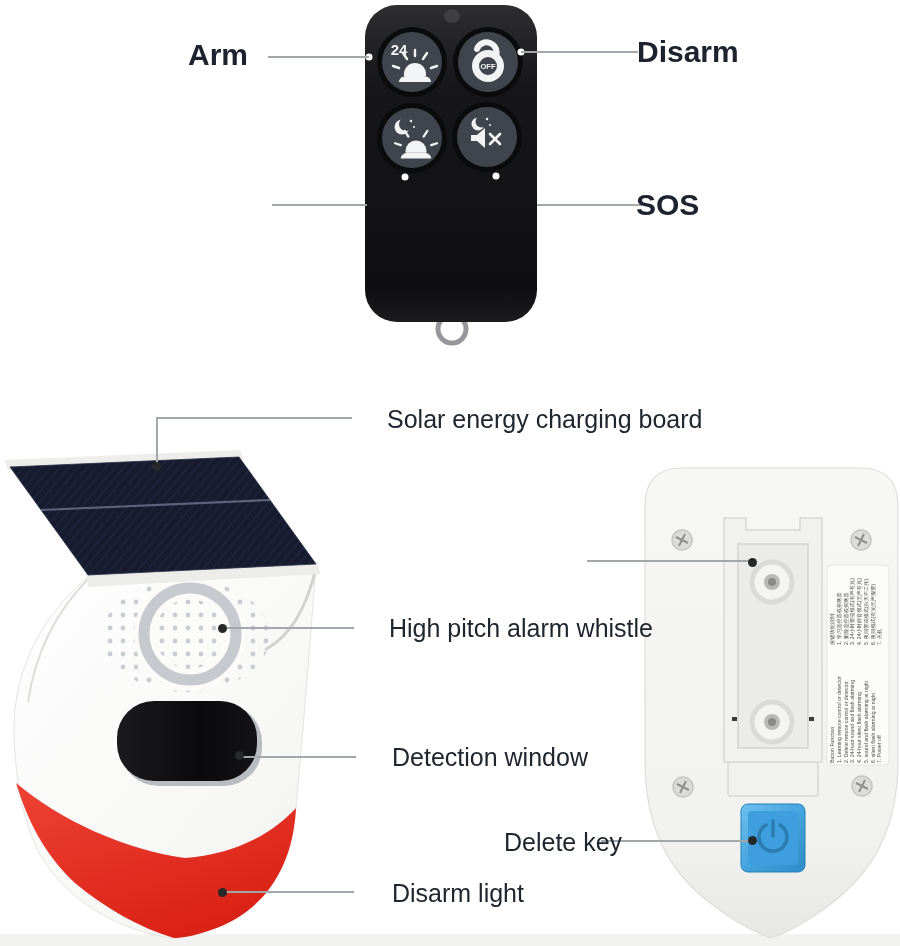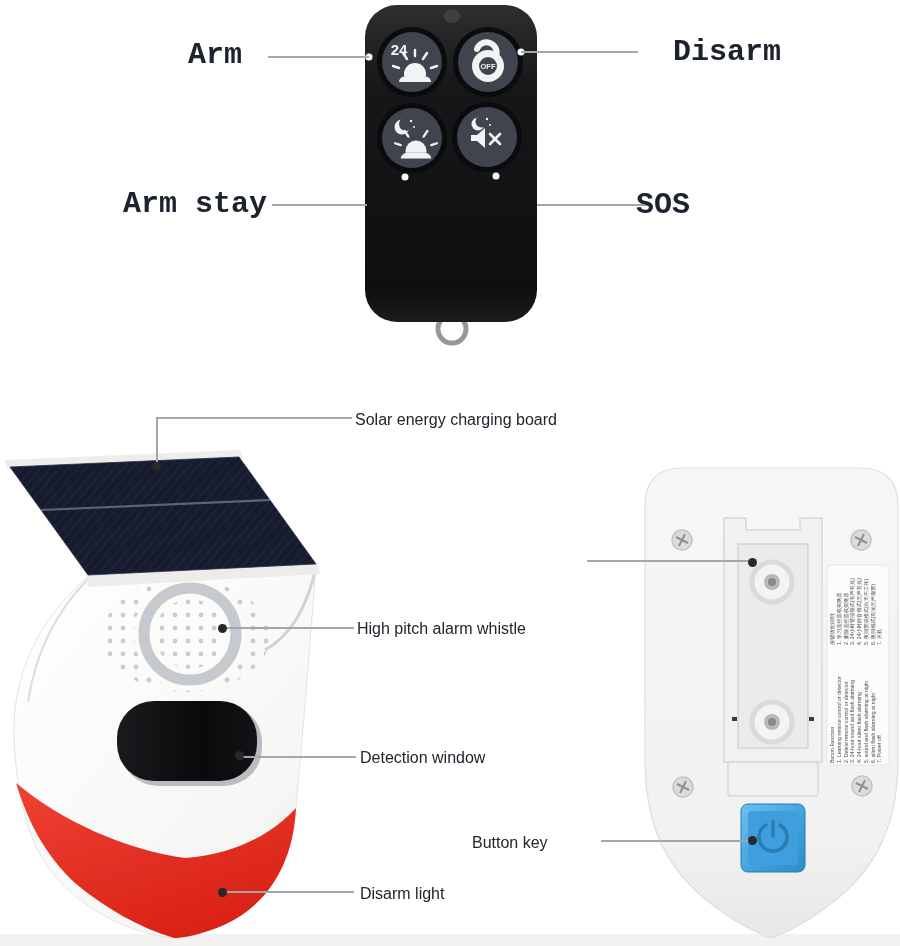--- a/index.html
+++ b/index.html
@@ -8,23 +8,23 @@
   .bottom-band{position:absolute;left:0;top:934px;width:900px;height:12px;background:#f2f2f1;}
   svg{position:absolute;display:block;}
   #remote-svg{left:358px;top:0;}
   #front-svg{left:0;top:440px;}
   #back-svg{left:620px;top:440px;}
 
   .lline{position:absolute;height:1.5px;background:#a3a7aa;z-index:30;}
   .lline-v{position:absolute;width:1.5px;background:#a3a7aa;z-index:30;}
   .cdot{position:absolute;width:9px;height:9px;border-radius:50%;background:#26282a;z-index:31;}
 
-  .callout{position:absolute;color:#20262e;font-size:16px;font-weight:500;line-height:27px;
-           white-space:pre-line;z-index:40;}
-  .callout-lg{position:absolute;color:#1d232e;font-size:30px;font-weight:600;line-height:34px;z-index:40;font-family:Liberation Mono, monospace;}
+  .callout{position:absolute;color:#20262e;font-size:25px;font-weight:500;line-height:27px;
+           white-space:pre-line;z-index:40;margin-left:32px;}
+  .callout-lg{position:absolute;color:#1d232e;font-size:30px;font-weight:600;line-height:34px;z-index:40;}
 
   .sticker-wrap{position:absolute;left:827px;top:568px;width:60px;height:197px;z-index:20;overflow:hidden;}
   .sticker-inner{position:absolute;left:0;top:0;width:197px;height:60px;
                  transform-origin:0 0;transform:translateY(197px) rotate(-90deg);
                  display:flex;gap:4px;padding:2px 0 0 2px;box-sizing:border-box;}
   .stk-en{width:114px;font-size:5.2px;line-height:1.3;color:#4c4c4c;white-space:pre-line;}
   .stk-cn{width:72px;font-size:5.2px;line-height:1.3;color:#4c4c4c;white-space:pre-line;}
 </style>
 </head>
 <body>
@@ -294,22 +294,21 @@
   <div class="lline" style="left:224px;top:891px;width:130px;"></div>
 
   <div class="cdot" style="left:152px;top:462px;"></div>
   <div class="cdot" style="left:748px;top:558px;"></div>
   <div class="cdot" style="left:218px;top:624px;"></div>
   <div class="cdot" style="left:235px;top:751px;"></div>
   <div class="cdot" style="left:748px;top:836px;"></div>
   <div class="cdot" style="left:218px;top:888px;"></div>
 
   <div class="callout-lg" style="left:188px;top:38px;">Arm</div>
-  <div class="callout-lg" style="left:637px;top:35px;margin-left:36px;">Disarm</div>
-  <div class="callout-lg" style="left:123px;top:187px;">Arm stay</div>
+  <div class="callout-lg" style="left:637px;top:35px;">Disarm</div>
   <div class="callout-lg" style="left:636px;top:188px;">SOS</div>
   <div class="callout" style="left:355px;top:406px;">Solar energy charging board</div>
   <div class="callout" style="left:360px;top:744px;">Detection window</div>
   <div class="callout" style="left:357px;top:615px;">High pitch alarm whistle</div>
-  <div class="callout" style="left:472px;top:829px;">Button key</div>
+  <div class="callout" style="left:472px;top:829px;">Delete key</div>
   <div class="callout" style="left:360px;top:880px;">Disarm light</div>
 
 </div>
 
 </body></html>

